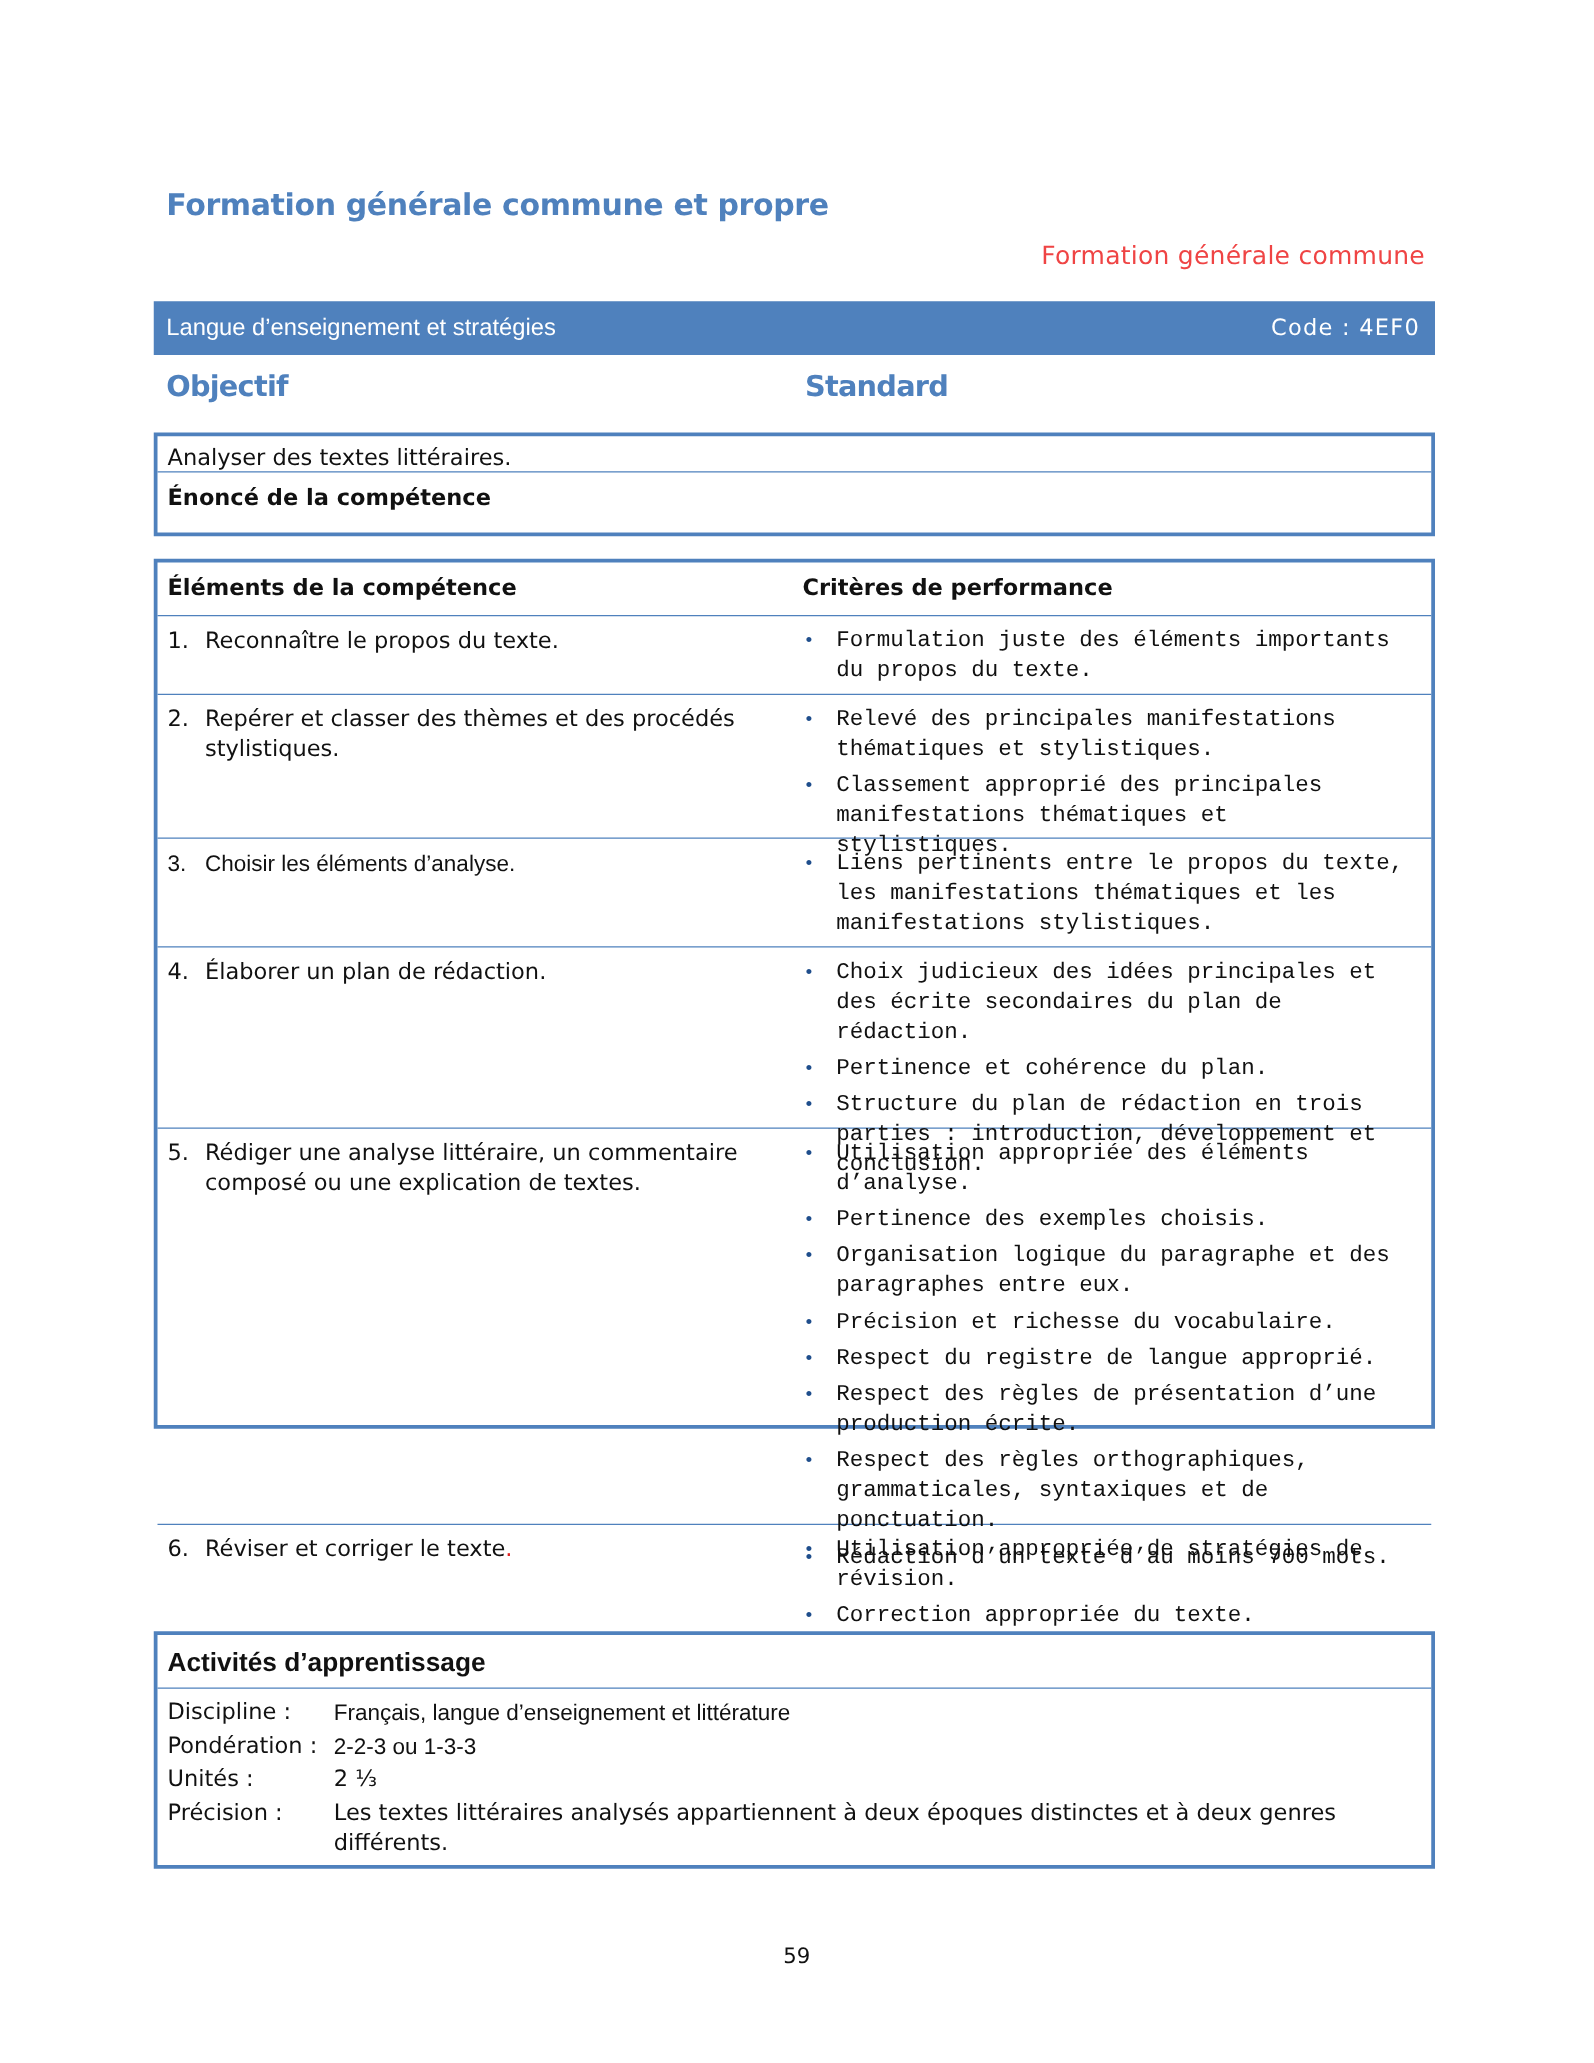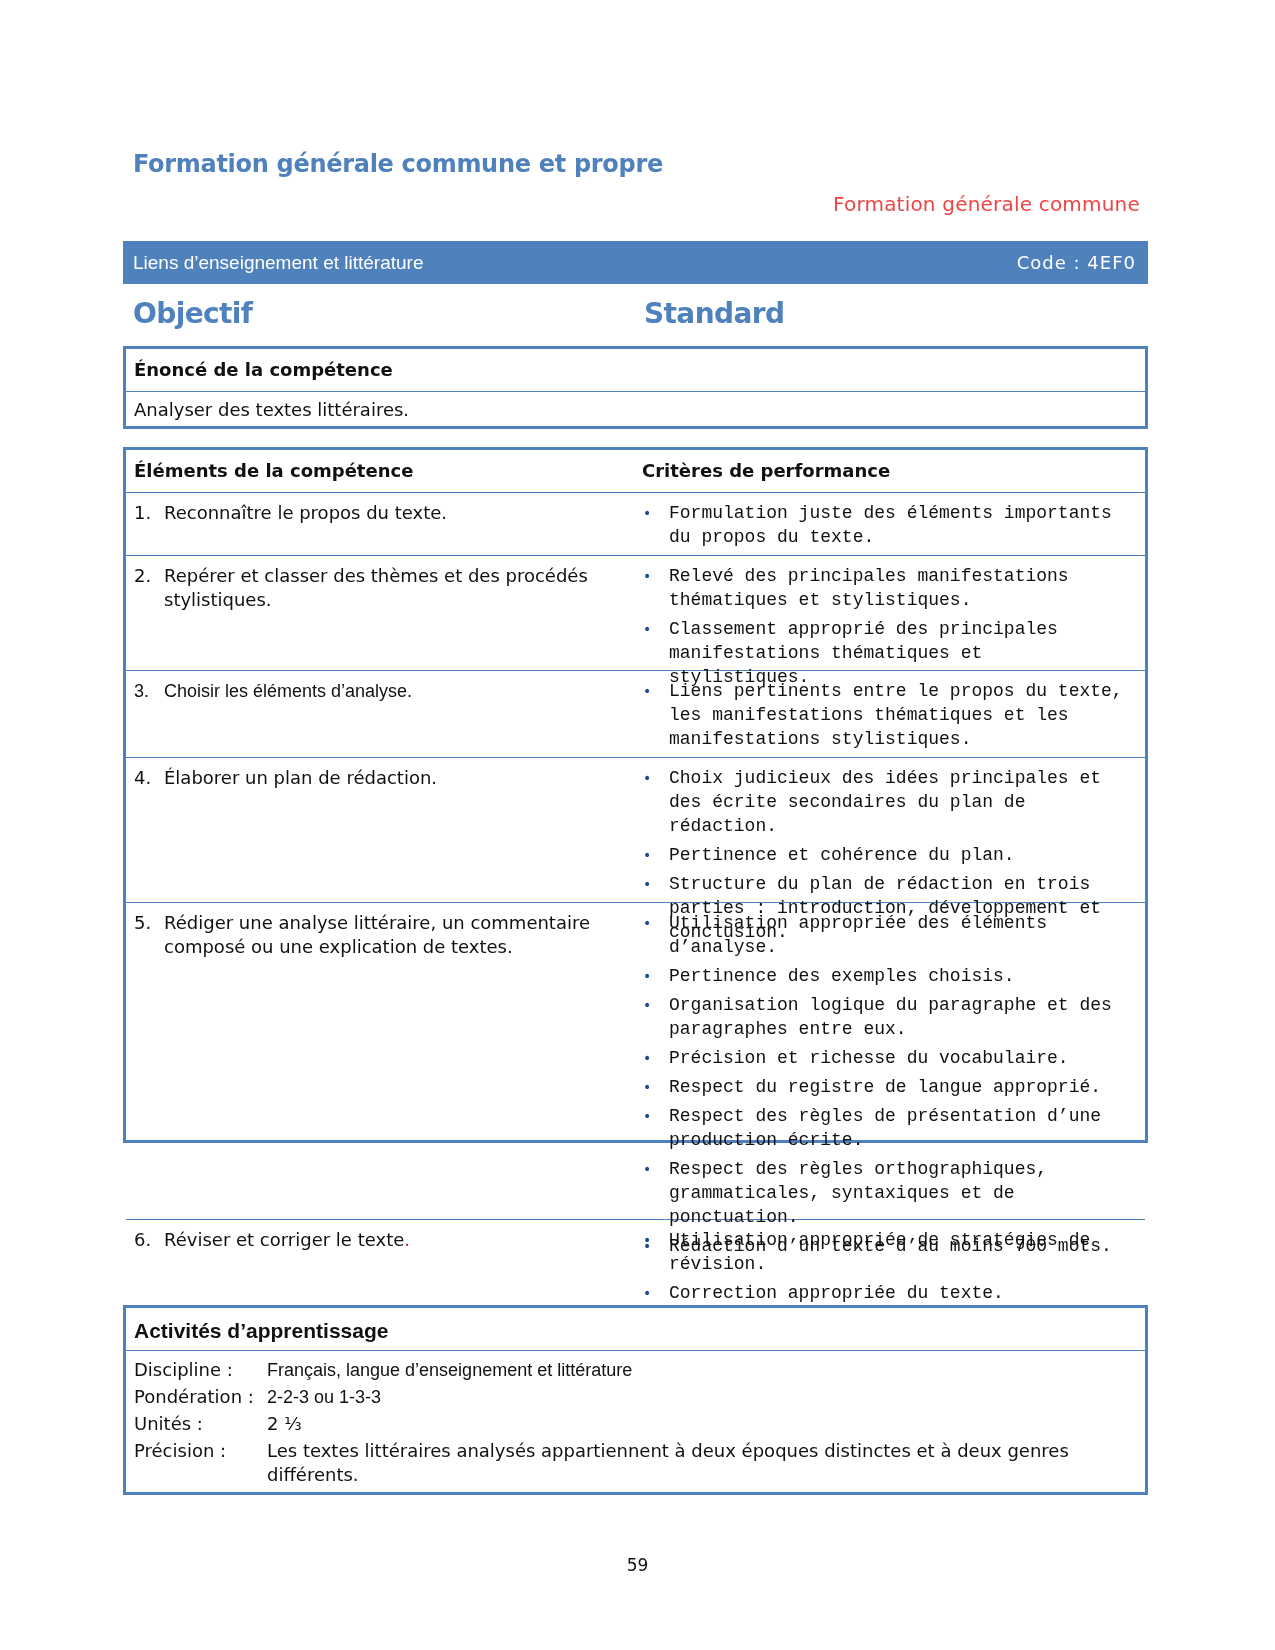--- a/index.html
+++ b/index.html
@@ -5,21 +5,21 @@
   * { box-sizing: border-box; margin: 0; padding: 0; }
   html, body { width: 1275px; height: 1650px; background: #ffffff; }
   body { position: relative; font-family: "DejaVu Sans", sans-serif; color: #111; overflow: hidden; }
 
   .page-title { position: absolute; left: 133px; top: 150px; font-family: "DejaVu Sans", sans-serif; font-weight: bold; font-size: 24px; color: #4f81bd; letter-spacing: -0.3px; }
   .page-subtitle { position: absolute; right: 135px; top: 192px; font-size: 20px; color: #ef4444; letter-spacing: 0.2px; }
 
   .course-bar { position: absolute; left: 123px; top: 241px; width: 1025px; height: 43px; background: #4f81bd; color: #ffffff; display: flex; align-items: center; justify-content: space-between; padding: 0 12px 0 10px; font-family: "Liberation Sans", sans-serif; font-size: 19px; }
   .course-bar .code { font-family: "DejaVu Sans", sans-serif; font-size: 18px; letter-spacing: 1px; }
 
-  .label-blue { position: absolute; top: 297px; font-family: "DejaVu Sans", sans-serif; font-weight: bold; font-size: 28px; color: #4f81bd; letter-spacing: -0.6px; }
+  .label-blue { position: absolute; top: 297px; font-family: "DejaVu Sans", sans-serif; font-weight: bold; font-size: 23px; color: #4f81bd; letter-spacing: -0.6px; }
   .label-objectif { left: 133px; }
   .label-standard { left: 644px; }
 
   .box { position: absolute; left: 123px; width: 1025px; border: 3px solid #4f81bd; background: #fff; }
   .box .row { border-bottom: 1px solid #4f81bd; }
   .box .row:last-child { border-bottom: none; }
 
   .enonce { top: 346px; height: 83px; }
   .enonce .head { height: 43px; padding: 10px 0 0 8px; font-weight: bold; font-size: 18px; }
   .enonce .body { padding: 7px 0 0 8px; font-size: 18px; }
@@ -51,30 +51,30 @@
 
   .page-number { position: absolute; left: 0; width: 1275px; top: 1555px; text-align: center; font-size: 17px; }
 </style>
 </head>
 <body>
 
 <div class="page-title">Formation générale commune et propre</div>
 <div class="page-subtitle">Formation générale commune</div>
 
 <div class="course-bar">
-  <span class="name">Liens d’enseignement et littérature</span>
+  <span class="name">Langue d’enseignement et stratégies</span>
   <span class="code">Code : 4EF0</span>
 </div>
 
 <div class="label-blue label-objectif">Objectif</div>
 <div class="label-blue label-standard">Standard</div>
 
 <div class="box enonce">
+  <div class="row body">Analyser des textes littéraires.</div>
   <div class="row head">Énoncé de la compétence</div>
-  <div class="row body">Analyser des textes littéraires.</div>
 </div>
 
 <div class="box elements">
   <div class="row head">
     <div class="col-left">Éléments de la compétence</div>
     <div class="col-right">Critères de performance</div>
   </div>
 
   <div class="row el-row" style="height:63px;">
     <div class="col-left">

